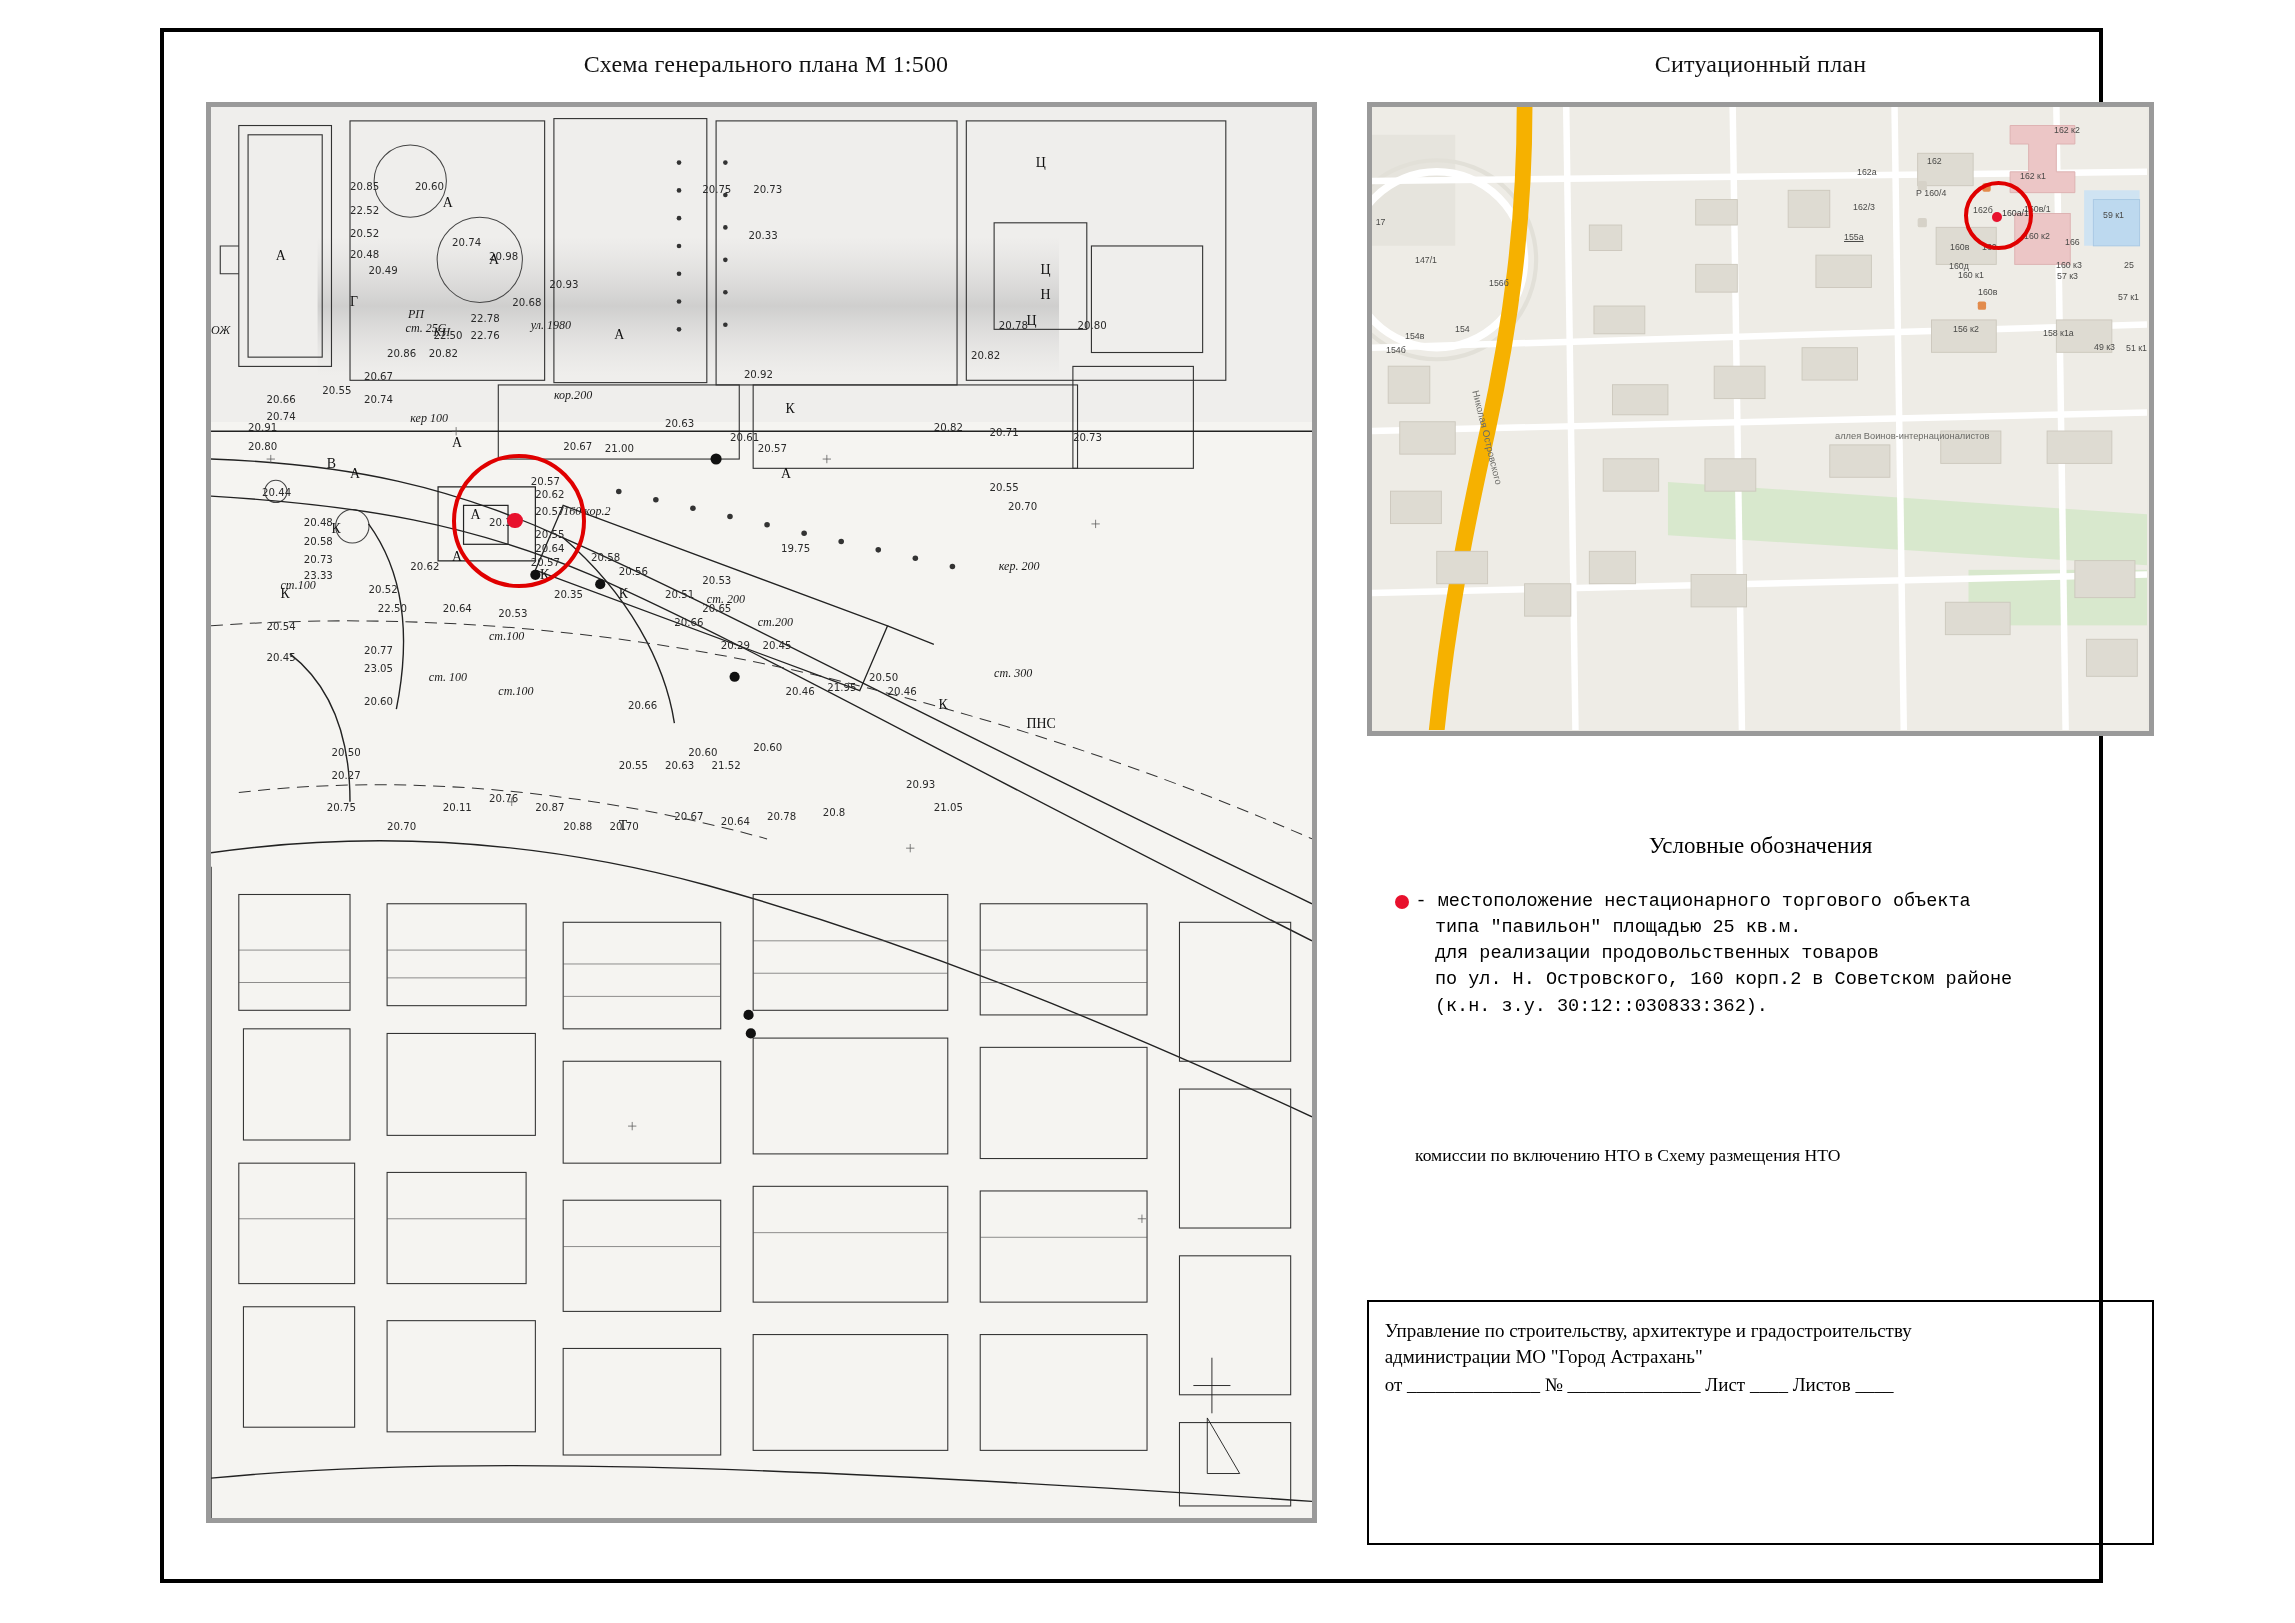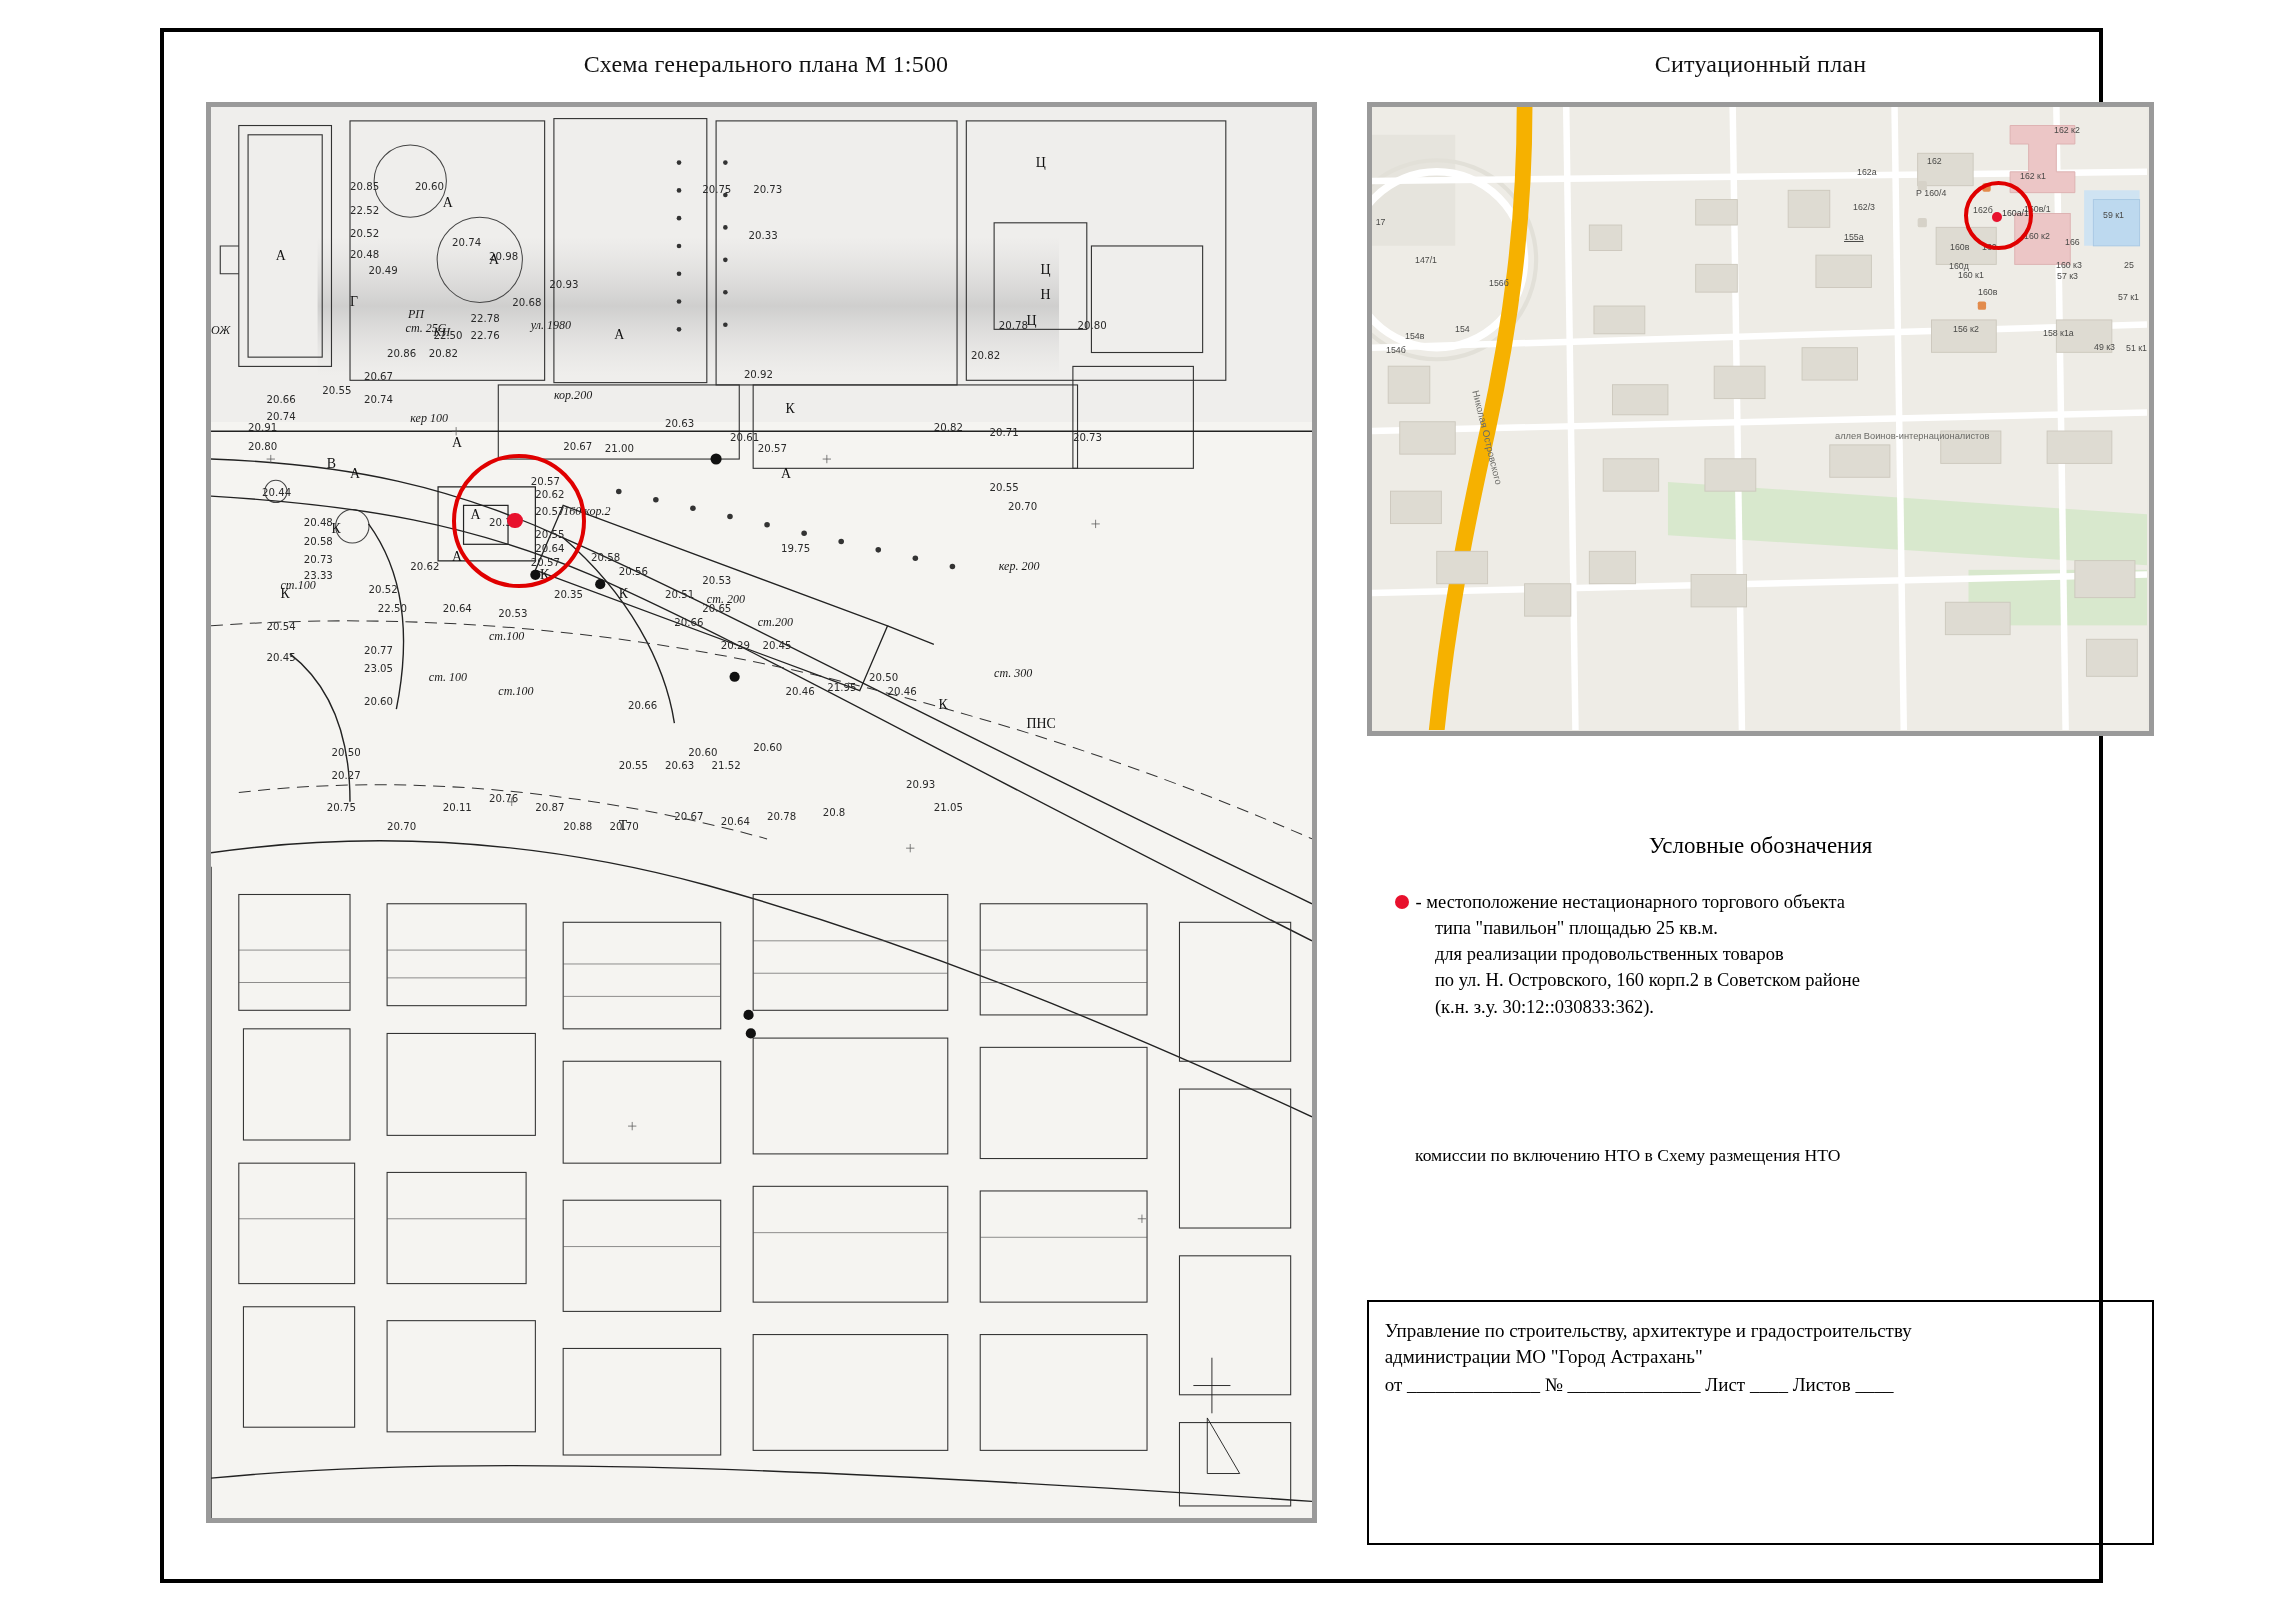--- a/index.html
+++ b/index.html
@@ -95,20 +95,21 @@
     text-align: center;
     font-size: 23px;
   }
   .legend-body {
     position: absolute;
     left: 28px;
     top: 838px;
     width: 750px;
     font-size: 18.5px;
     line-height: 1.42;
+    font-family: Liberation Mono, monospace;
   }
   .legend-row {
     display: flex;
     align-items: flex-start;
   }
   .legend-dot {
     width: 14px;
     height: 14px;
     background: #e8112d;
     border-radius: 50%;

